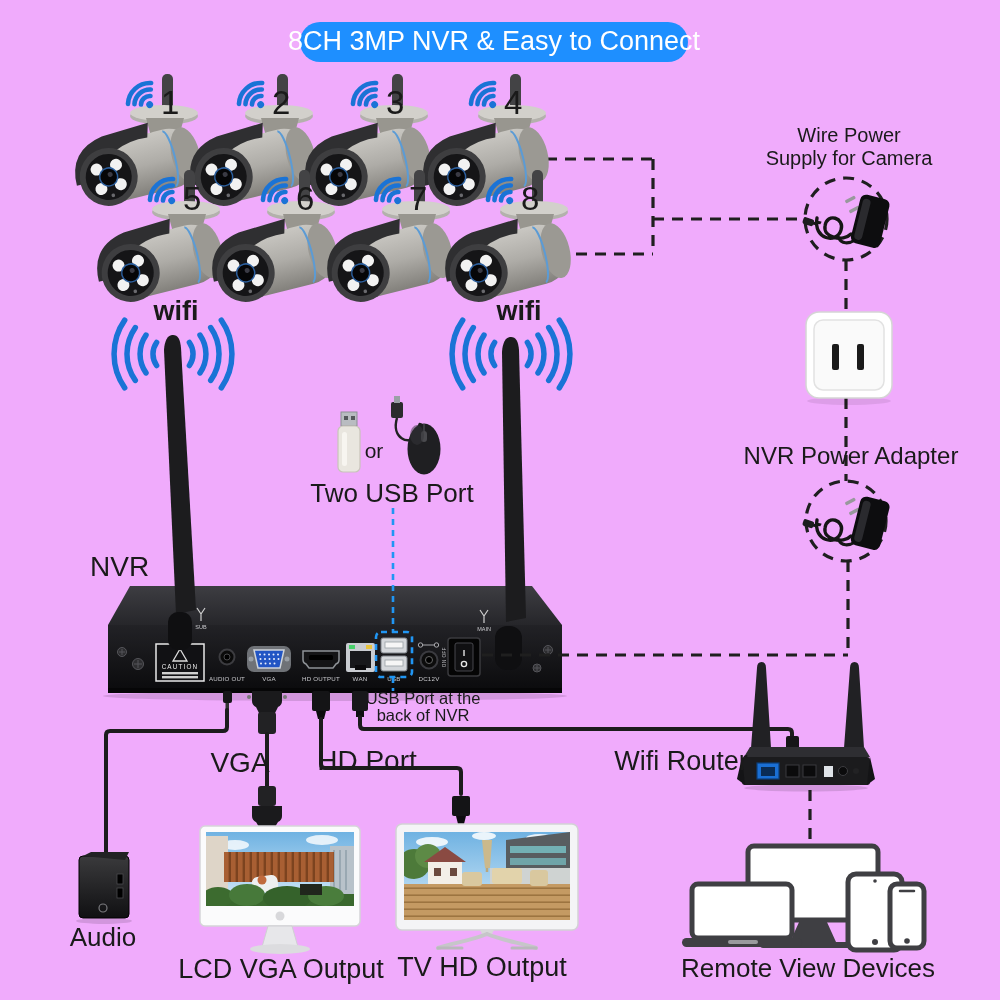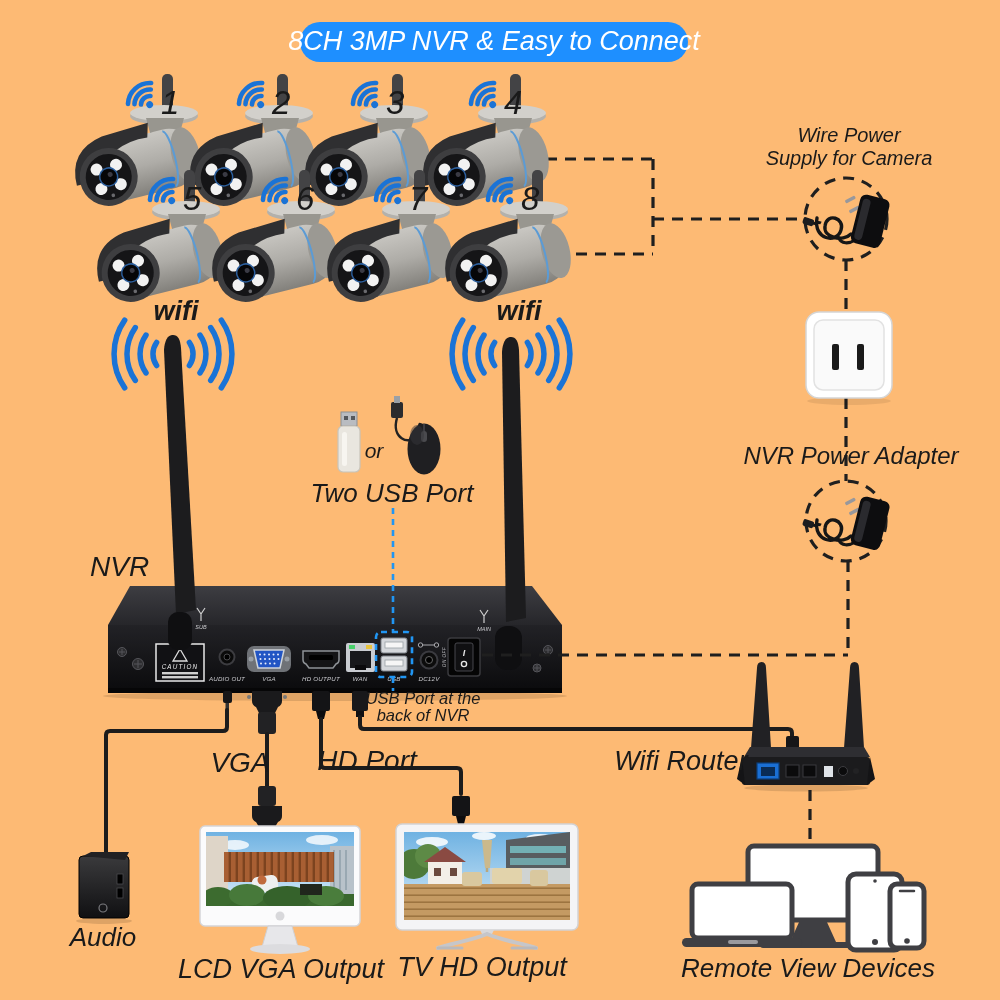--- a/index.html
+++ b/index.html
@@ -1,16 +1,16 @@
 <!DOCTYPE html>
 <html><head>
 <meta charset="utf-8">
 <style>
   html,body{margin:0;padding:0;background:#ffffff;}
-  #stage{position:relative;width:1000px;height:1000px;background:#fdba74;overflow:hidden;font-style:italic;}
+  #stage{position:relative;width:1000px;height:1000px;background:#f0abfc;overflow:hidden;}
   svg{position:absolute;left:0;top:0;}
   text{font-family:"Liberation Sans",sans-serif;fill:#1a1a1a;}
   .mid{text-anchor:middle;}
   .title{font-size:27px;fill:#ffffff;text-anchor:middle;}
   .t33{font-size:33px;}
   .t28{font-size:28px;}
   .t27{font-size:27px;}
   .t26{font-size:26px;}
   .t24{font-size:24px;}
   .t21{font-size:21px;}

